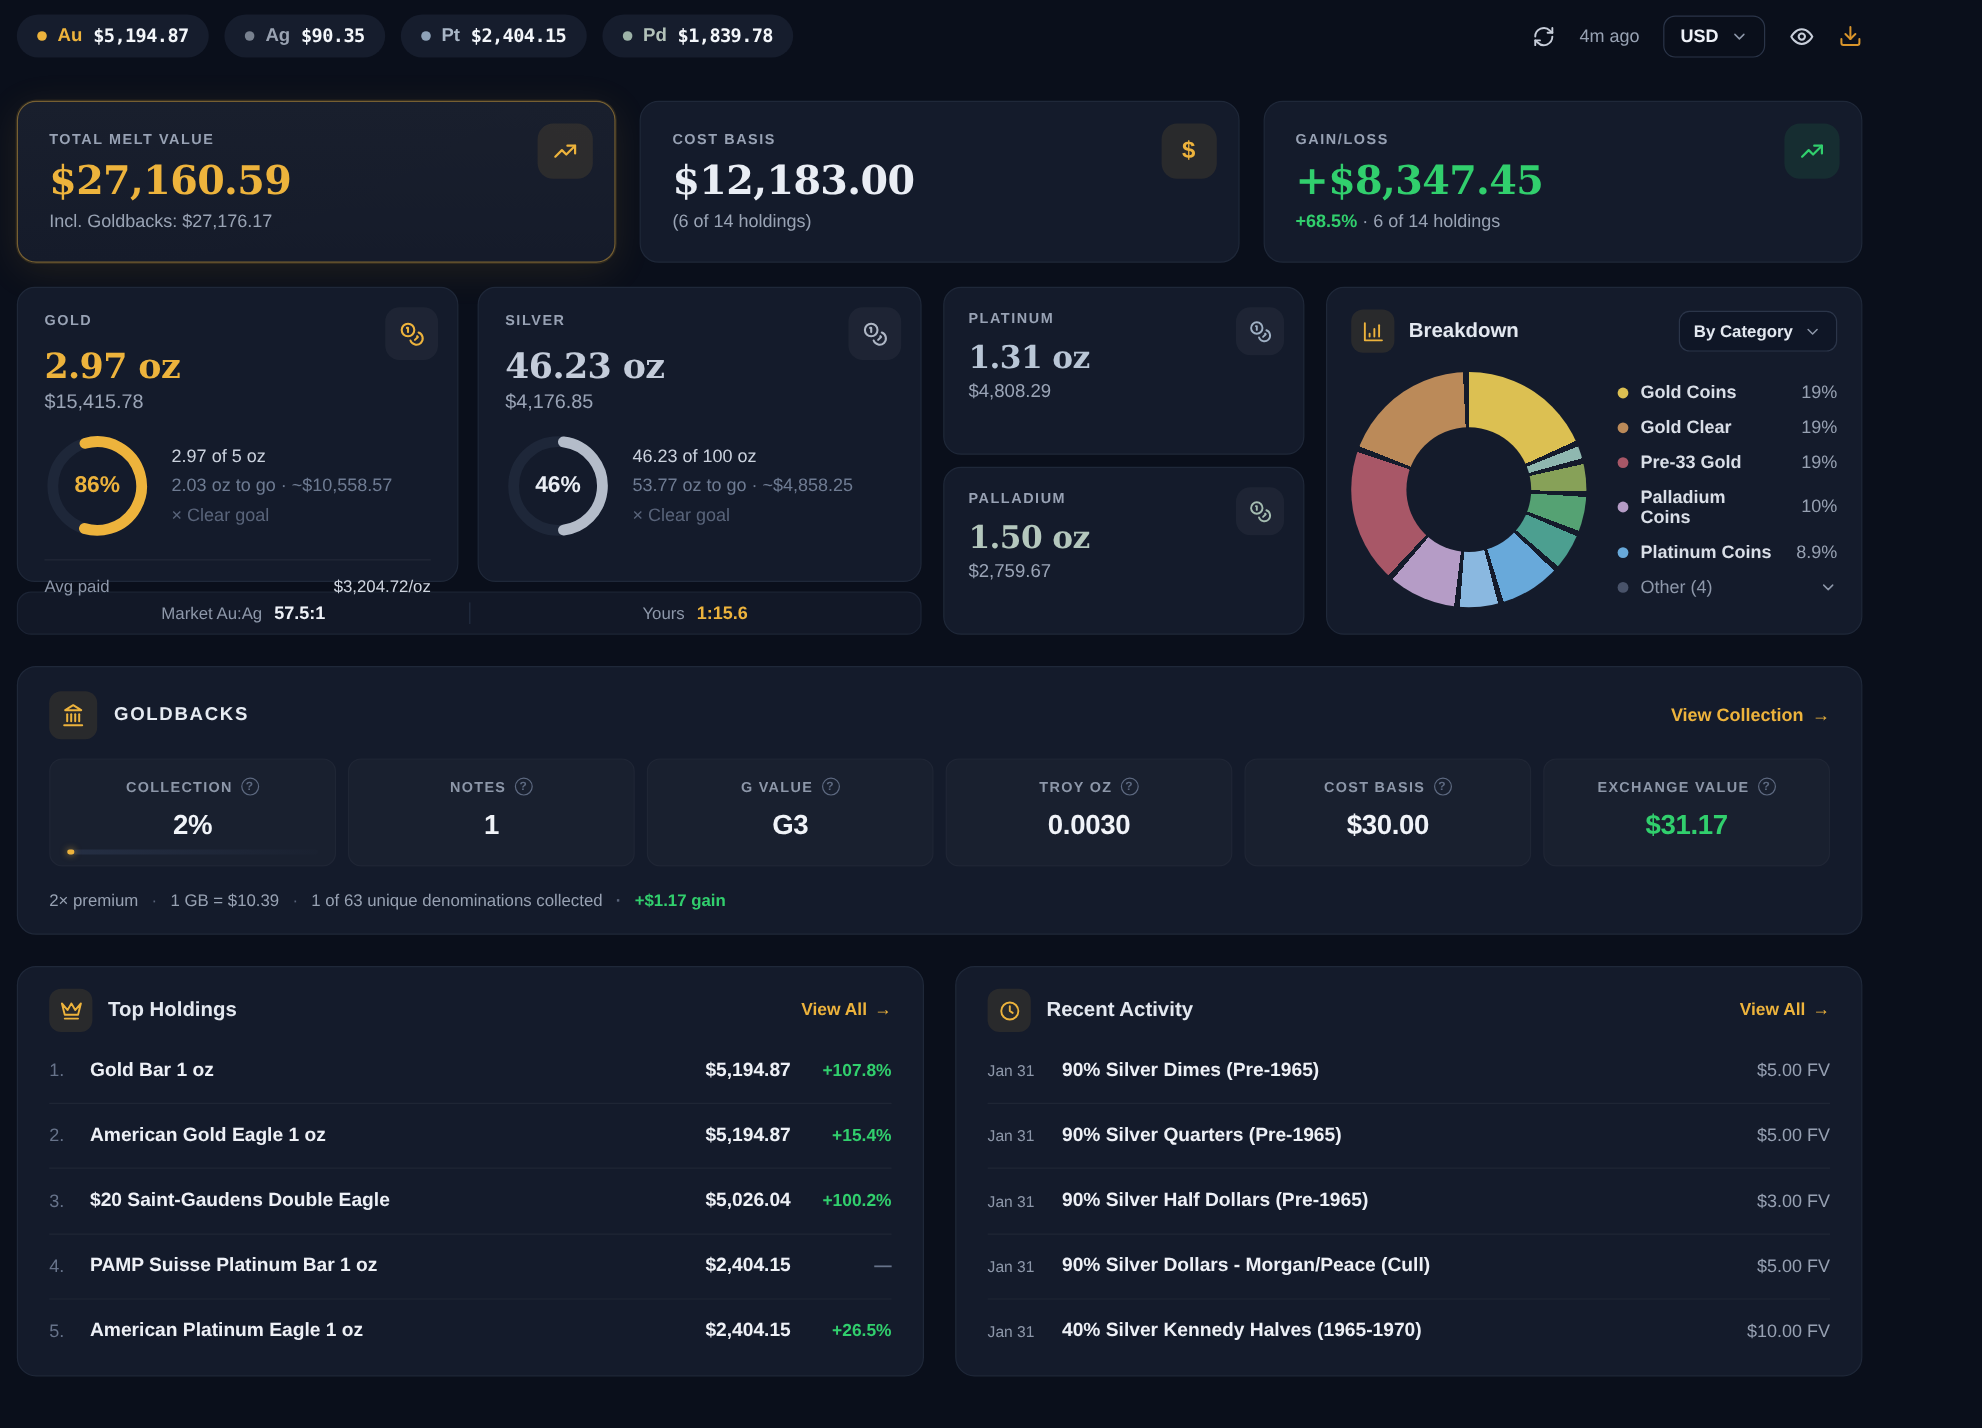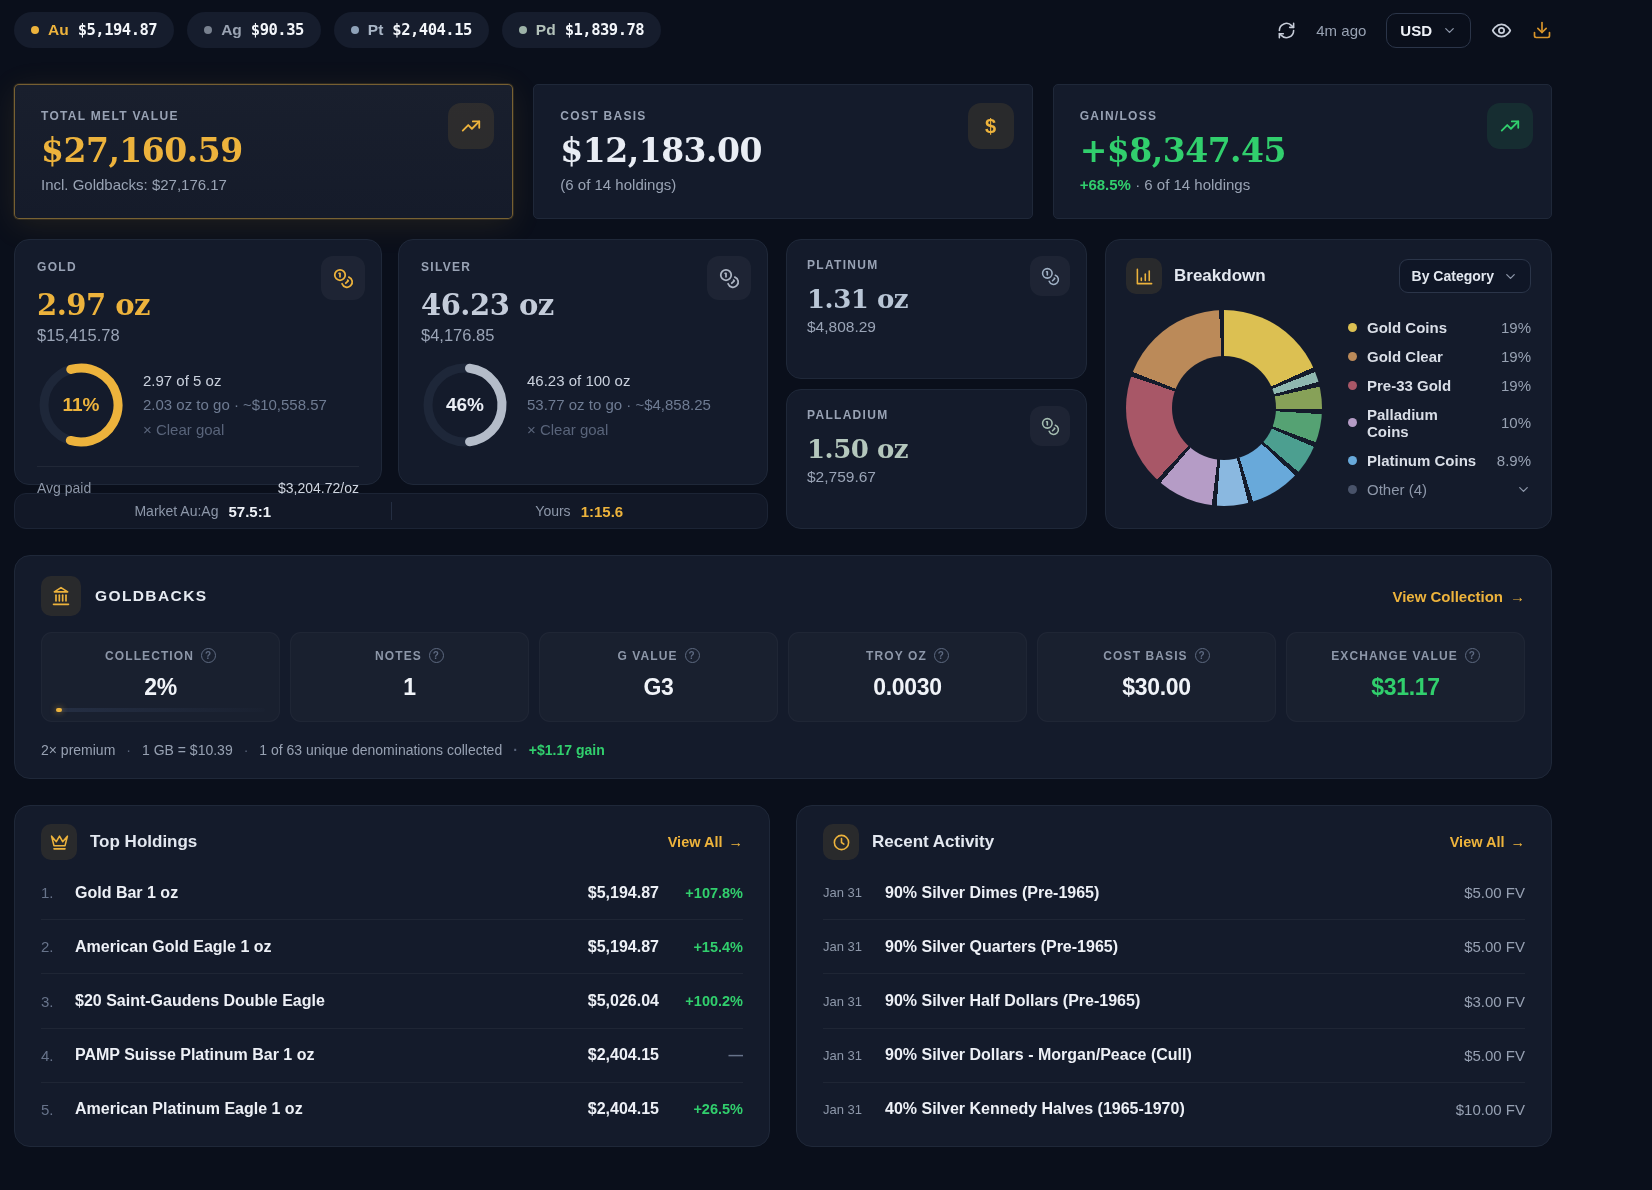--- a/index.html
+++ b/index.html
@@ -24,21 +24,21 @@
   .top-right{ display:flex; align-items:center; gap:20px; }
   .icon-btn{ color:#c7cdd9; cursor:pointer; display:flex; }
   .icon-btn.goldic{ color:#d9952b; }
   .updated{ color:var(--dim); font-size:15px; }
   .currency{ display:flex; align-items:center; gap:10px; background:transparent; border:1px solid #2b3549; border-radius:10px;
     padding:8px 13px; color:#eef1f7; font-size:15px; font-weight:700; cursor:pointer; font-family:inherit; }
   .currency .chev{ color:#8d97a9; }
 
   
   .stats-row{ display:flex; gap:20px; margin-bottom:20px; }
-  .stat-card{ position:relative; flex:1; height:135px; background:var(--card); border:1px solid var(--border); border-radius:5px; padding:24px 26px; }
+  .stat-card{ position:relative; flex:1; height:135px; background:var(--card); border:1px solid var(--border); border-radius:16px; padding:24px 26px; }
   .stat-card.glow{ background:linear-gradient(180deg,#191f2d,#151b2a); border:1px solid rgba(237,179,60,.45);
     box-shadow:0 0 0 1px rgba(237,179,60,.12), 0 6px 32px rgba(237,179,60,.10); }
   .stat-label{ font-size:12px; letter-spacing:1.3px; font-weight:700; color:#98a2b4; }
   .stat-value{ font-family:"DejaVu Serif","Liberation Serif",serif; font-weight:700; font-size:33px; margin-top:8px; letter-spacing:-0.5px; }
   .stat-value.goldv{ color:var(--gold); }
   .stat-value.greenv{ color:var(--green); }
   .stat-sub{ font-size:15px; color:#99a3b4; margin-top:6px; }
   .stat-sub .green{ color:var(--green); font-weight:700; }
   .stat-icon{ position:absolute; top:18px; right:18px; width:46px; height:46px; border-radius:13px;
     display:flex; align-items:center; justify-content:center; background:rgba(237,179,60,.10); color:var(--gold); }
@@ -268,21 +268,21 @@
               </svg>
           </div>
           <div class="metal-amount au">2.97 oz</div>
           <div class="metal-value">$15,415.78</div>
           <div class="ring-row">
             <div class="ring">
               <svg viewBox="0 0 88 88">
                 <circle class="track" cx="44" cy="44" r="37"></circle>
                 <circle class="arc arc-gold" cx="44" cy="44" r="37" stroke-dasharray="137.16 232.48"></circle>
               </svg>
-              <span class="ring-label au">11%</span>
+              <span class="ring-label au">86%</span>
             </div>
             <div class="goal">
               <div class="g1">2.97 of 5 oz</div>
               <div class="g2">2.03 oz to go · ~$10,558.57</div>
               <div class="g3">× Clear goal</div>
             </div>
           </div>
           <div class="metal-divider"></div>
           <div class="metal-foot">
             <span class="k">Avg paid</span>

